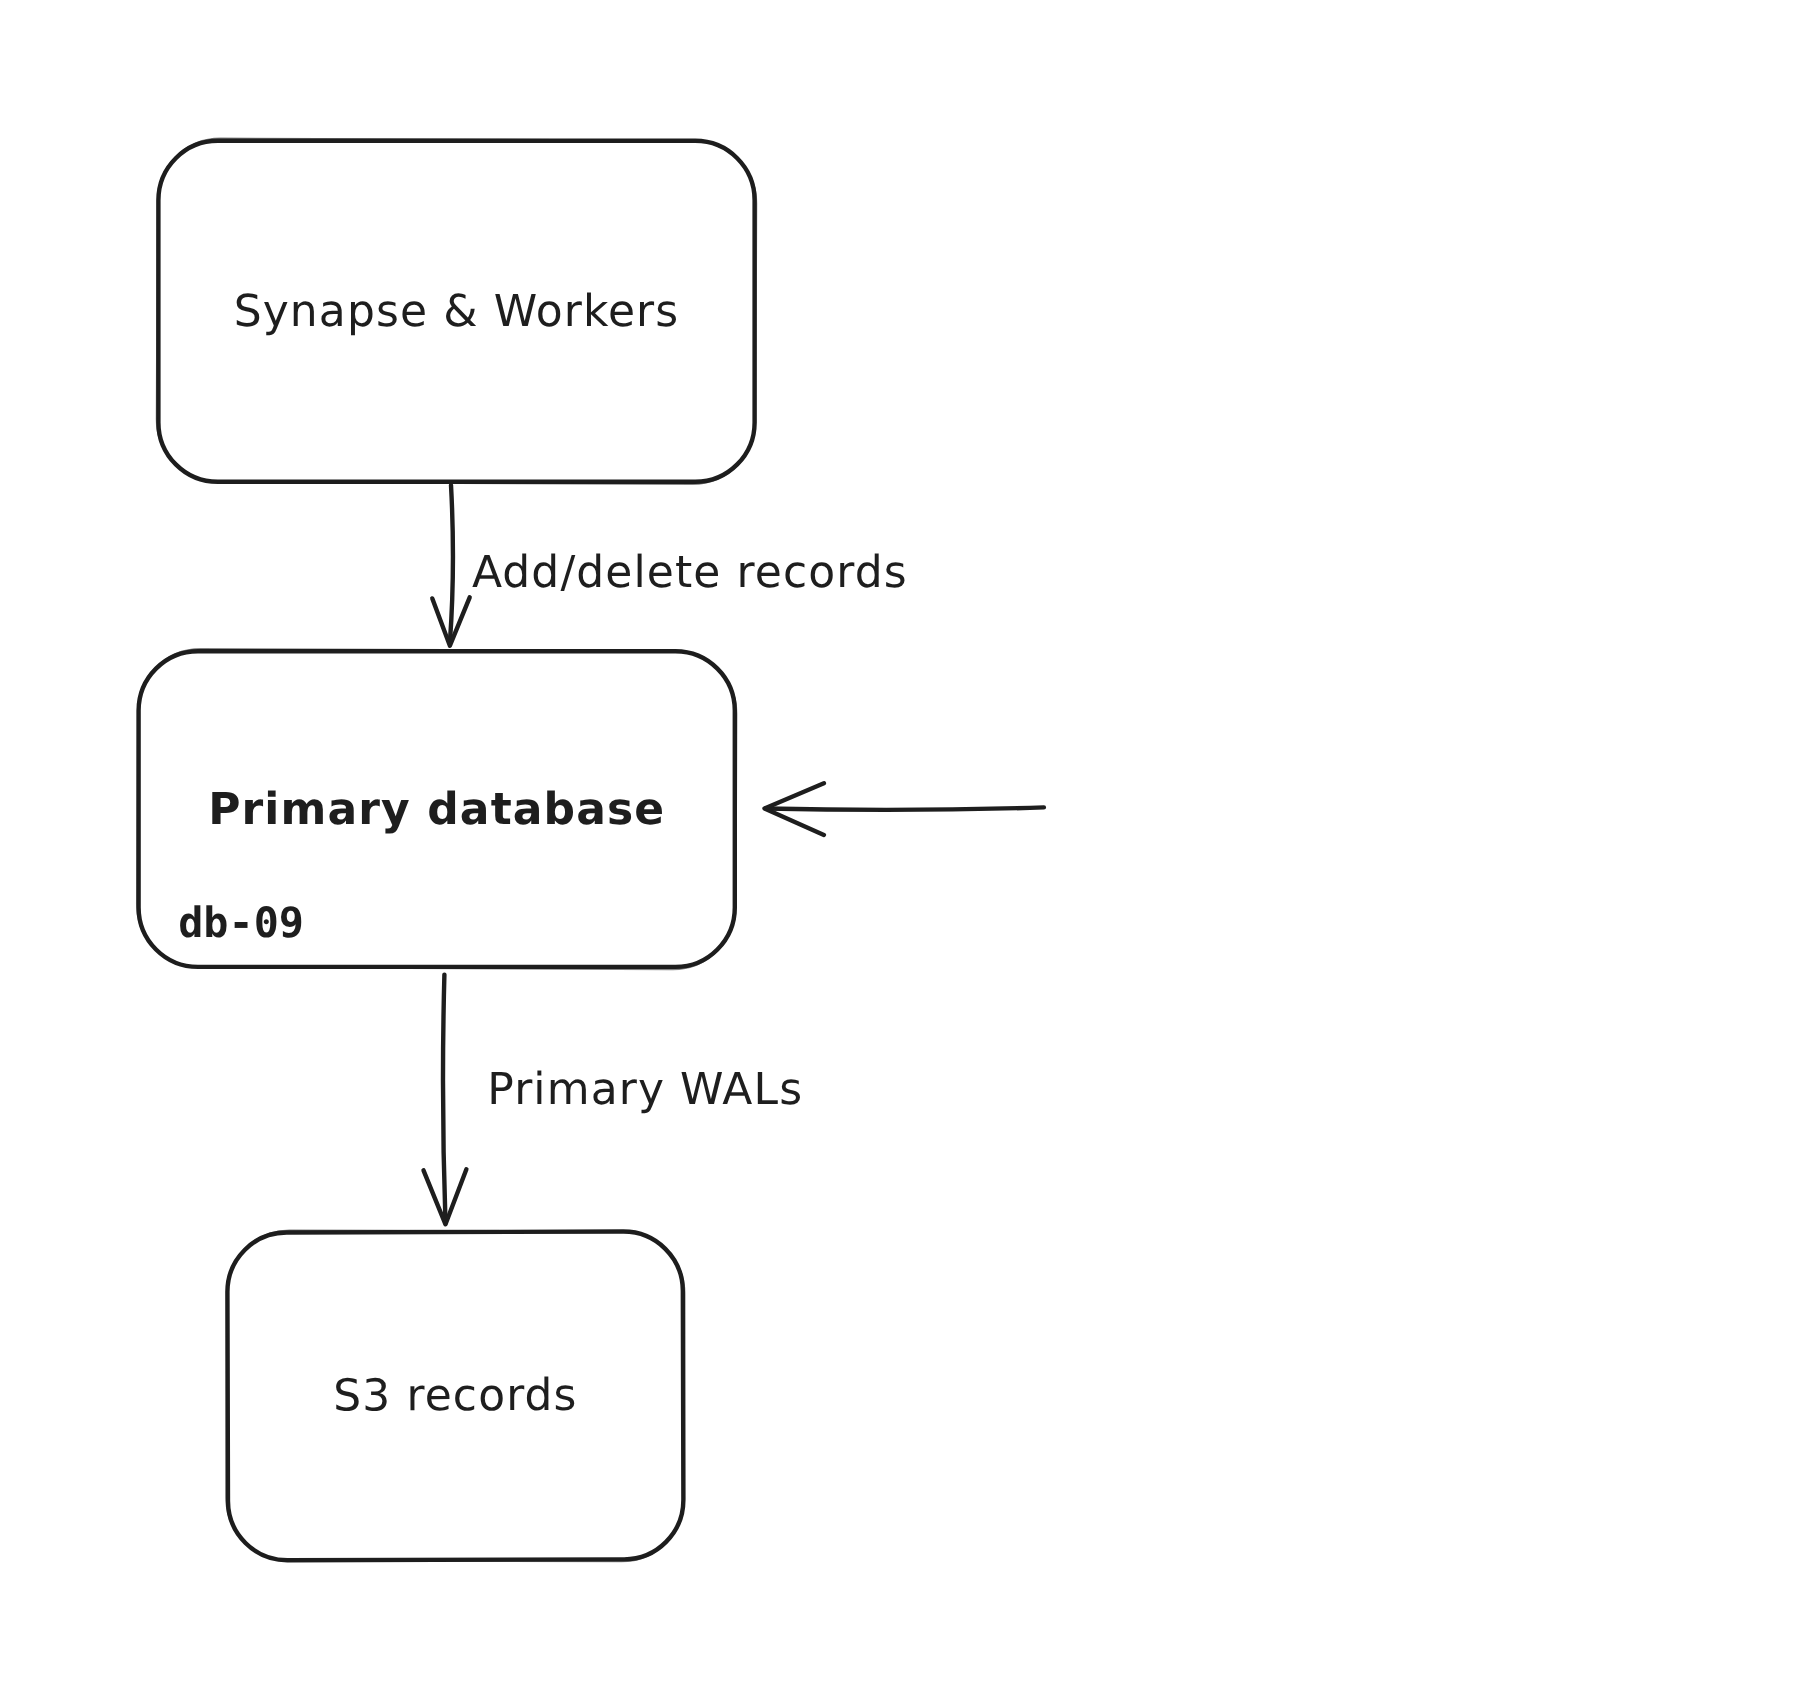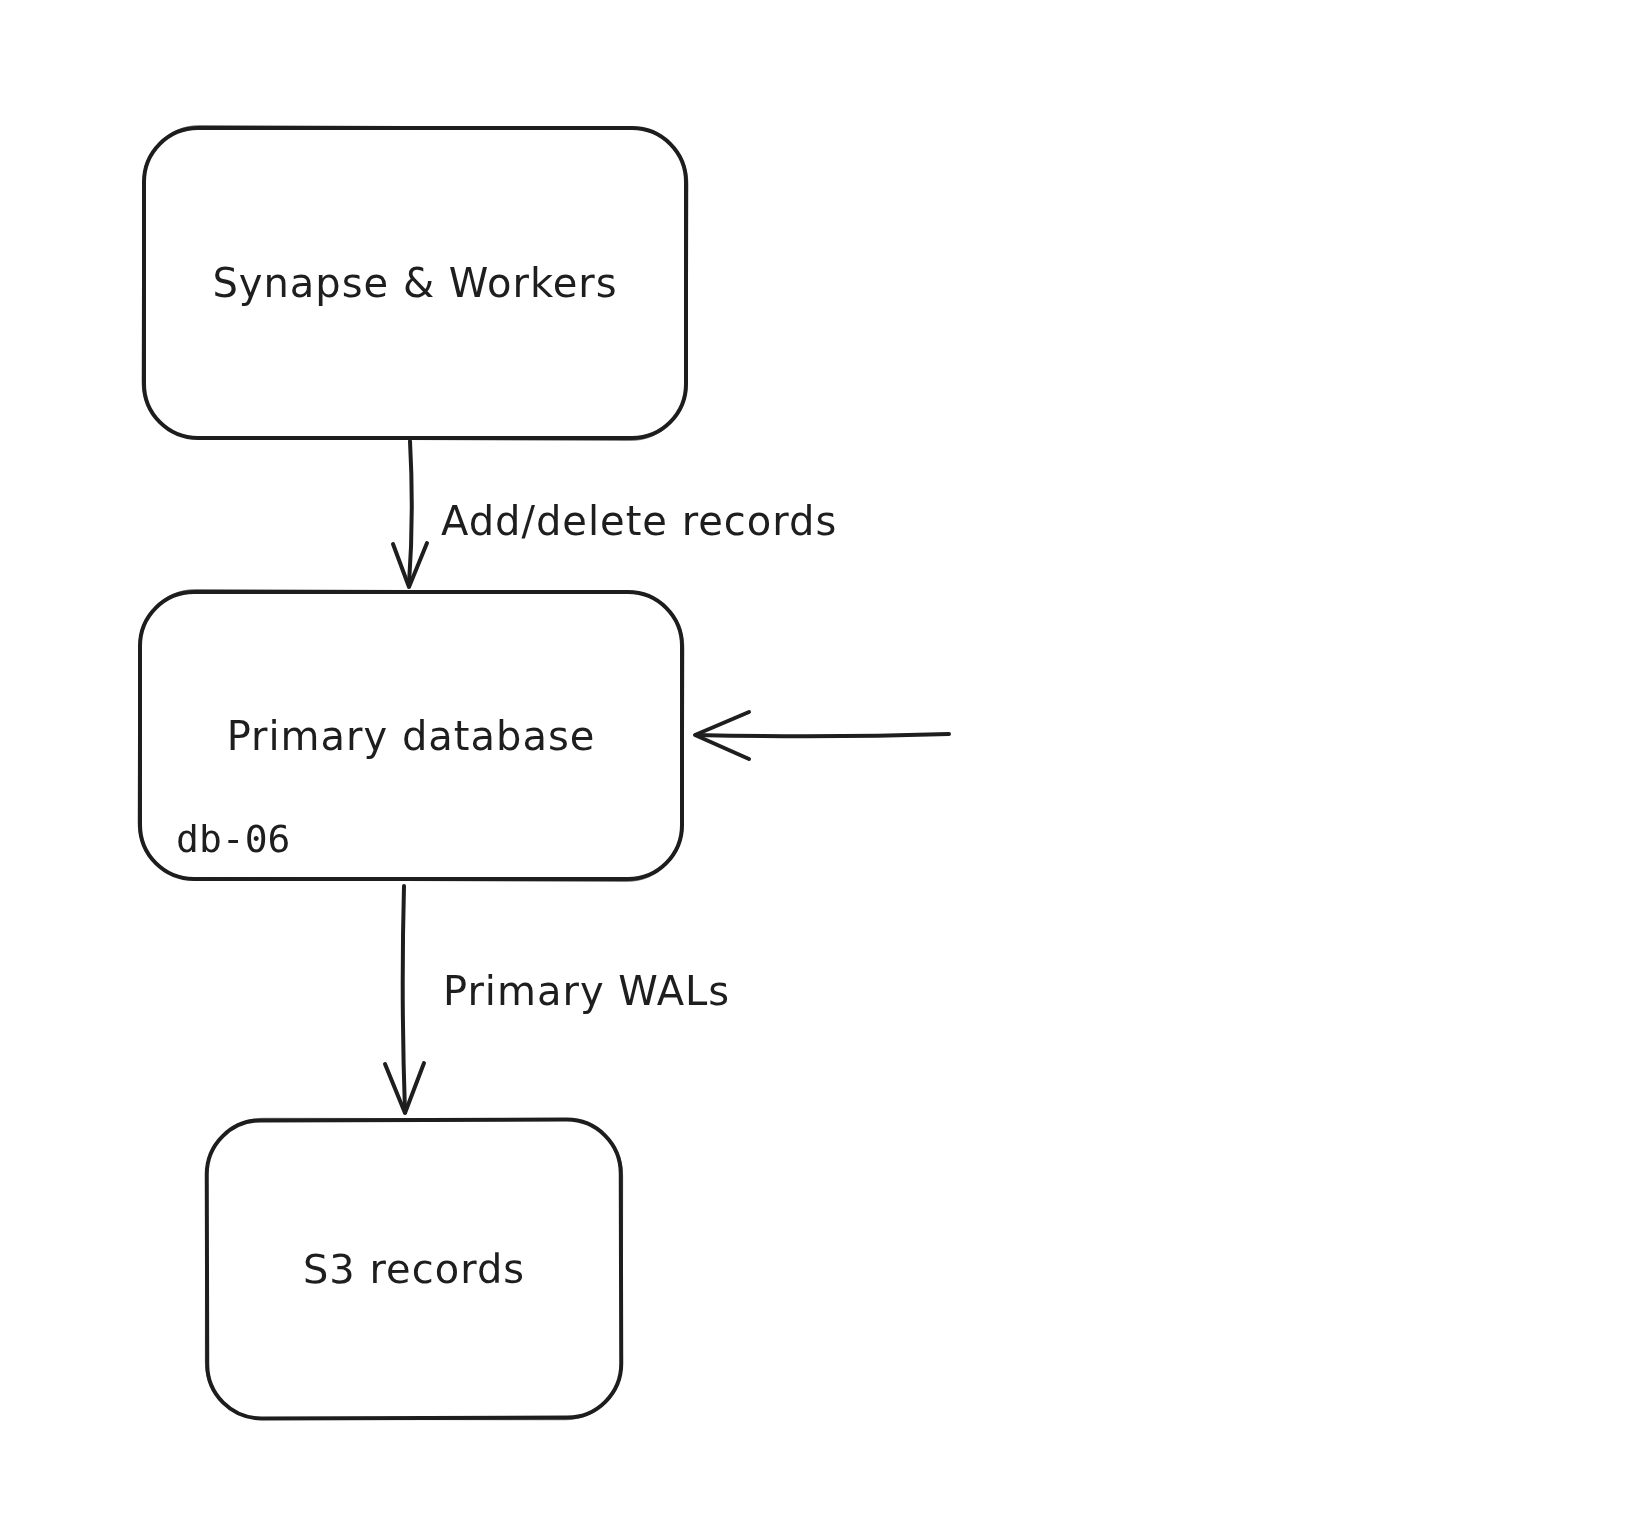--- a/index.html
+++ b/index.html
@@ -47,21 +47,21 @@
     content: "";
     position: absolute;
     inset: -4px;
     border: 2.5px solid var(--stroke);
     border-radius: 58px;
     opacity: 0.55;
     transform: rotate(0.25deg);
     pointer-events: none;
   }
   .node-synapse   { left: 142px; top: 126px;  width: 546px; height: 314px; }
-  .node-primary   { left: 138px; top: 590px;  width: 546px; height: 291px; }
+  .node-primary   { left: 124px; top: 590px;  width: 546px; height: 291px; font-weight: bold; }
   .node-secondary { left: 951px; top: 588px;  width: 542px; height: 294px; }
   .node-s3        { left: 205px; top: 1118px; width: 418px; height: 302px; transform: rotate(-0.15deg); }
   .node-label {
     font-size: 40px;
     letter-spacing: 1px;
     color: var(--stroke);
     white-space: nowrap;
   }
   .node-tag {
     position: absolute;
@@ -72,21 +72,21 @@
     color: var(--stroke);
     white-space: nowrap;
   }
   .edge-label {
     position: absolute;
     font-size: 40px;
     letter-spacing: 1px;
     color: var(--stroke);
     white-space: nowrap;
   }
-  .label-add-delete { left: 441px; top: 498px; text-align: center; }
+  .label-add-delete { left: 429px; top: 498px; text-align: center; }
   .label-pulls      { left: 720px; top: 767px; }
   .label-pushes     { left: 443px; top: 968px; }
 </style>
 </head>
 <body>
 
 <div class="canvas">
 
   <svg class="edges-layer" viewBox="0 0 1635 1531" xmlns="http://www.w3.org/2000/svg">
     <g>
@@ -102,21 +102,21 @@
       <path d="M385 1064 L405 1113 L424 1063"></path>
     </g>
   </svg>
 
   <div class="node node-synapse">
     <span class="node-label">Synapse &amp; Workers</span>
   </div>
 
   <div class="node node-primary">
     <span class="node-label">Primary database</span>
-    <span class="node-tag">db-06</span>
+    <span class="node-tag">db-09</span>
   </div>
 
 
   <div class="node node-s3">
     <span class="node-label">S3 records</span>
   </div>
 
   <div class="edge-label label-add-delete">Add/delete records</div>
 
 

